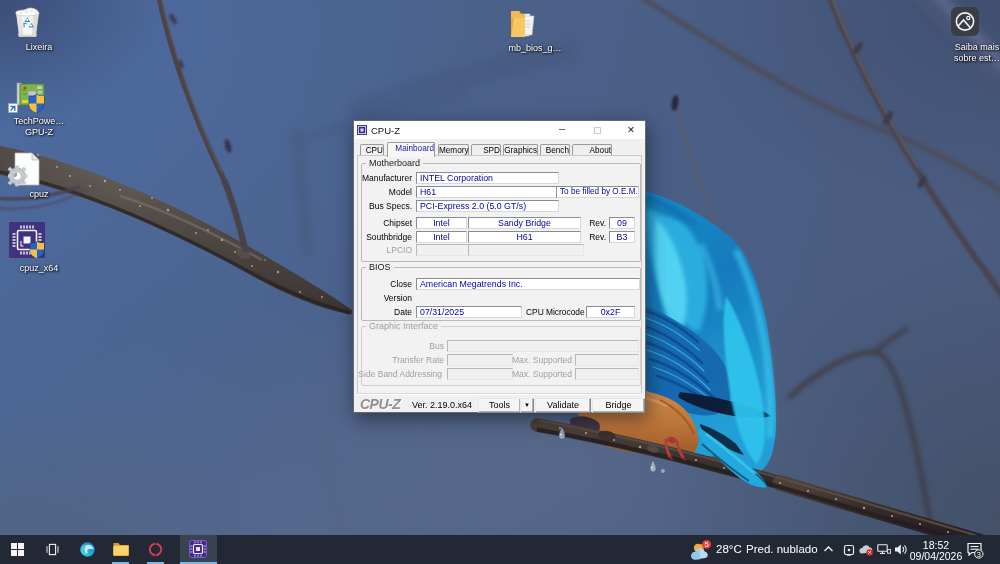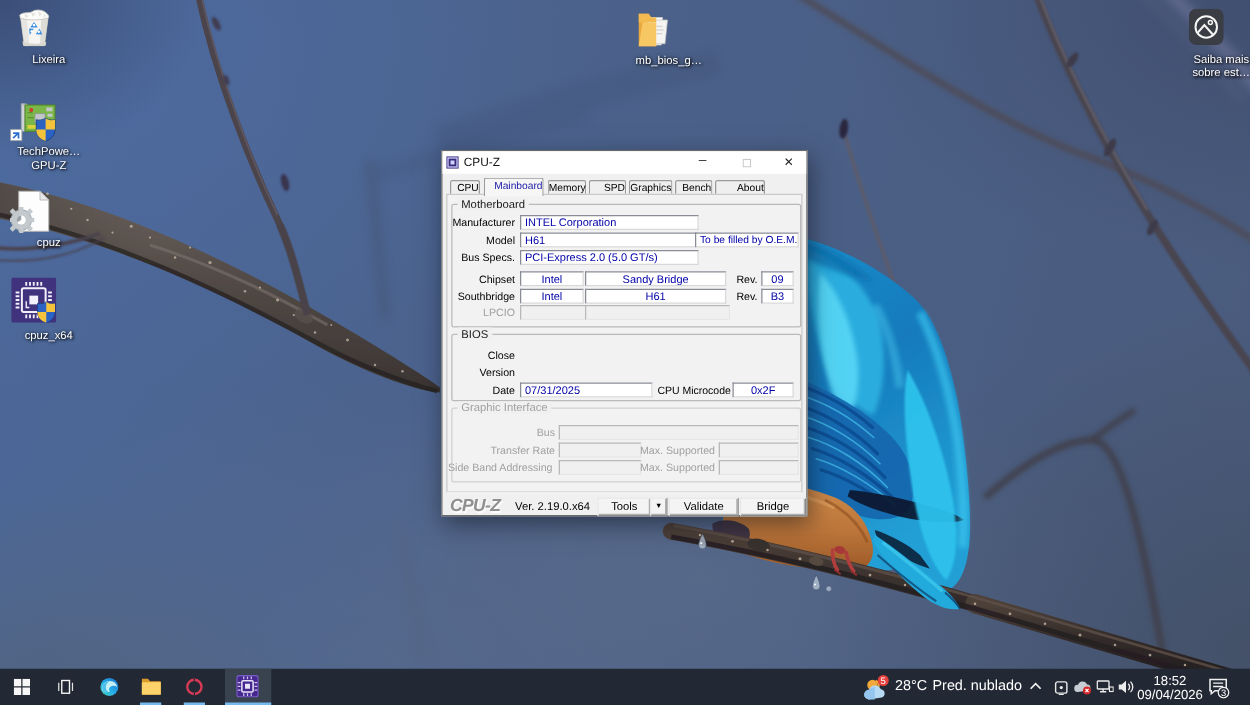--- a/index.html
+++ b/index.html
@@ -409,20 +409,21 @@
     <div class="wlabel" style="left:227px;top:111px;width:25px;">Rev.</div>
     <div class="wfield ctr" style="left:255px;top:110px;width:24px;">B3</div>
     <div class="wlabel dislab" style="left:0px;top:124px;width:58px;">LPCIO</div>
     <div class="wfield dis" style="left:62px;top:123px;width:49px;"></div>
     <div class="wfield dis" style="left:114px;top:123px;width:111px;"></div>
 
     <div class="gbox" style="left:7px;top:146px;width:278px;height:52px;">
       <span class="gt">BIOS</span>
     </div>
     <div class="wlabel" style="left:0px;top:158px;width:58px;">Close</div>
+    <div class="wfield" style="left:62px;top:157px;width:219px;">American Megatrends Inc.</div>
     <div class="wlabel" style="left:0px;top:172px;width:58px;">Version</div>
     <div class="wlabel" style="left:0px;top:186px;width:58px;">Date</div>
     <div class="wfield" style="left:62px;top:185px;width:101px;">07/31/2025</div>
     <div class="wlabel" style="left:172px;top:186px;width:58px;text-align:left;font-size:8.4px;">CPU Microcode</div>
     <div class="wfield ctr" style="left:232px;top:185px;width:47px;">0x2F</div>
 
     <div class="gbox dis" style="left:7px;top:205px;width:278px;height:58px;">
       <span class="gt">Graphic Interface</span>
     </div>
     <div class="wlabel dislab" style="left:20px;top:220px;width:70px;">Bus</div>

